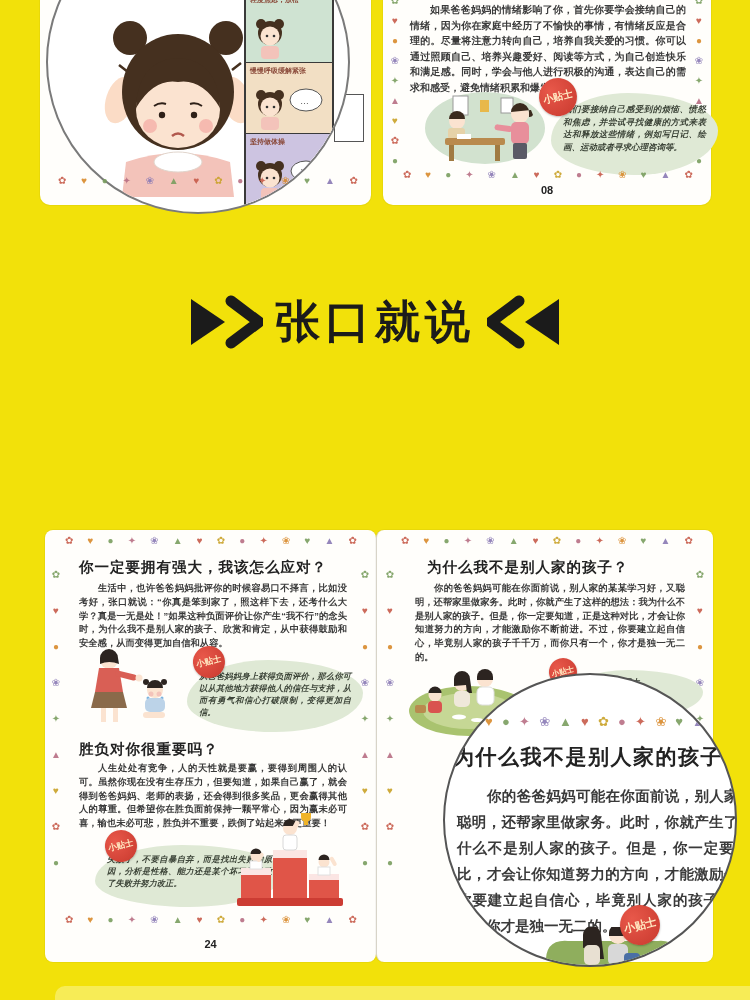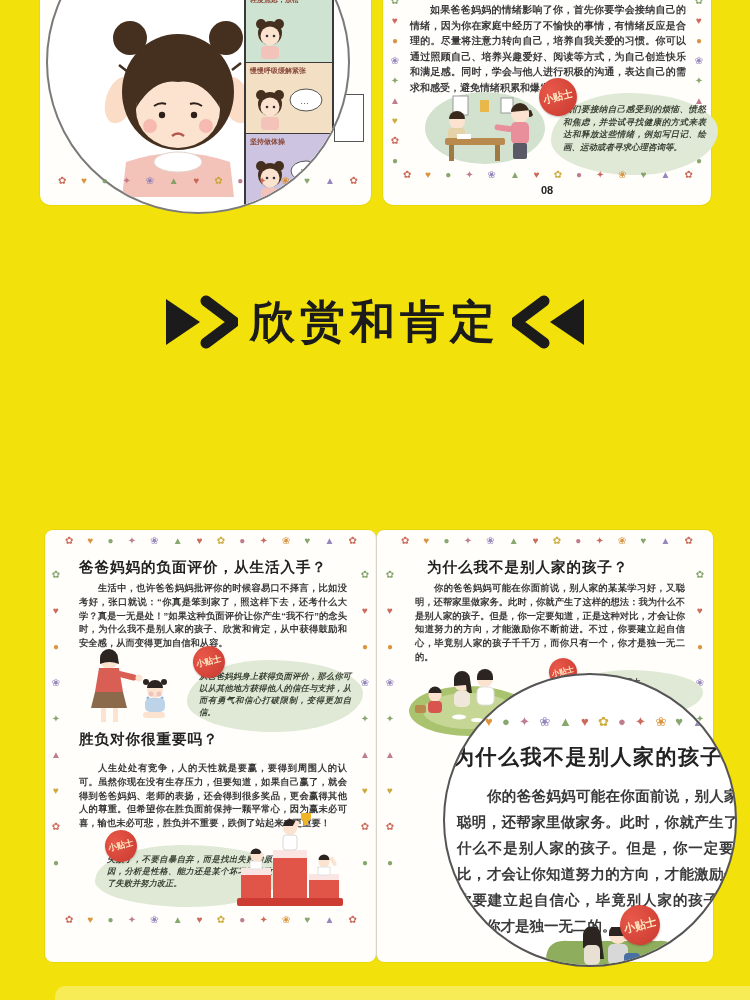--- a/index.html
+++ b/index.html
@@ -41,21 +41,21 @@
   .arrow.flip{transform:scaleX(-1);}
   .subtitle{position:absolute;left:55px;top:380px;width:645px;font-size:31px;font-weight:800;line-height:47px;color:#141414;text-indent:60px;letter-spacing:.5px;}
   
   .page-bl{left:45px;top:530px;width:331px;height:432px;border-radius:8px;}
   .page-br{left:376px;top:530px;width:336px;height:432px;border-radius:8px;border-left:1px solid #d8d4c8;}
   .row-top-bl{left:20px;top:6px;width:292px;} .row-bot-bl{left:20px;top:385px;width:292px;}
   .row-top-br{left:24px;top:6px;width:292px;}
   .col-bl-l{left:6px;top:40px;} .col-bl-r{right:6px;top:40px;}
   .col-br-l{left:8px;top:40px;} .col-br-r{right:8px;top:40px;}
   .ptitle{position:absolute;font-size:14.5px;font-weight:800;color:#222;letter-spacing:1px;white-space:nowrap;}
-  .title1-bl{left:34px;top:28px;} .title2-bl{left:34px;top:200px;} .title-br{left:50px;top:28px;}
+  .title1-bl{left:34px;top:28px;} .title2-bl{left:34px;top:210px;} .title-br{left:50px;top:28px;}
   .para1-bl{left:34px;top:52px;width:268px;font-size:9.3px;line-height:13.8px;text-indent:19px;}
   .para2-bl{left:34px;top:232px;width:268px;font-size:9.3px;line-height:13.8px;text-indent:19px;}
   .momchild-svg{position:absolute;left:38px;top:118px;width:95px;height:78px;}
   .badge-bl1{left:148px;top:116px;width:32px;height:32px;font-size:8.5px;}
   .tip-bl1{left:142px;top:130px;width:152px;height:52px;padding:10px 12px;font-size:8.3px;line-height:12px;}
   .badge-bl2{left:60px;top:300px;width:32px;height:32px;font-size:8.5px;}
   .tip-bl2{left:50px;top:315px;width:165px;height:46px;padding:8px 12px;font-size:8.3px;line-height:12px;}
   .podium-svg{position:absolute;left:190px;top:282px;width:110px;height:95px;}
   .para-br{left:38px;top:52px;width:270px;font-size:9.3px;line-height:13.8px;text-indent:19px;}
   .picnic-svg{position:absolute;left:30px;top:135px;width:125px;height:72px;}
@@ -219,21 +219,21 @@
         <span style="color: rgb(199, 91, 74);">✿</span>
       </div>
     <div class="pagenum pagenum-tr">08</div>
   </div>
 
   <div class="headline">
     <svg class="arrow" viewBox="0 0 74 54">
       <polygon points="2,4 2,50 36,27" fill="#1b1b1b"></polygon>
       <path d="M42,6 L70,27 L42,48" fill="none" stroke="#1b1b1b" stroke-width="11" stroke-linecap="round" stroke-linejoin="round"></path>
     </svg>
-    <h1>欣赏和肯定</h1>
+    <h1>张口就说</h1>
     <svg class="arrow flip" viewBox="0 0 74 54">
       <polygon points="2,4 2,50 36,27" fill="#1b1b1b"></polygon>
       <path d="M42,6 L70,27 L42,48" fill="none" stroke="#1b1b1b" stroke-width="11" stroke-linecap="round" stroke-linejoin="round"></path>
     </svg>
   </div>
 
   <div class="page page-bl">
     <div class="icon-row row-top-bl">
         <span style="color: rgb(199, 91, 74);">✿</span>
         <span style="color: rgb(217, 138, 43);">♥</span>
@@ -265,21 +265,21 @@
         <span style="color: rgb(122, 158, 95);">✿</span>
         <span style="color: rgb(199, 91, 74);">♥</span>
         <span style="color: rgb(217, 138, 43);">●</span>
         <span style="color: rgb(138, 122, 181);">❀</span>
         <span style="color: rgb(122, 158, 95);">✦</span>
         <span style="color: rgb(184, 111, 132);">▲</span>
         <span style="color: rgb(201, 162, 39);">♥</span>
         <span style="color: rgb(199, 91, 74);">✿</span>
         <span style="color: rgb(122, 158, 95);">●</span>
       </div>
-    <div class="ptitle title1-bl">爸爸妈妈的负面评价，从生活入手？</div>
+    <div class="ptitle title1-bl">你一定要拥有强大，我该怎么应对？</div>
     <div class="para para1-bl">生活中，也许爸爸妈妈批评你的时候容易口不择言，比如没考好，张口就说：“你真是笨到家了，照这样下去，还考什么大学？真是一无是处！”如果这种负面评价让你产生“我不行”的念头时，为什么我不是别人家的孩子、欣赏和肯定，从中获得鼓励和安全感，从而变得更加自信和从容。</div>
     <svg class="momchild-svg" viewBox="0 0 95 78">
       <circle cx="26" cy="12" r="9" fill="#fbe3d0"></circle>
       <path d="M17,10 a9,9 0 0 1 18,0 l1,6 q-10,-4 -19,0 z" fill="#2c2420"></path>
       <path d="M16,20 L36,20 L40,44 L12,44 Z" fill="#d95f55"></path>
       <rect x="33" y="22" width="22" height="6" rx="3" fill="#d95f55" transform="rotate(14 33 22)"></rect>
       <circle cx="56" cy="30" r="3.5" fill="#fbe3d0"></circle>
       <path d="M12,44 L40,44 L44,60 L8,60 Z" fill="#8a6a4a"></path>
       <rect x="18" y="60" width="5" height="14" fill="#fbe3d0"></rect>
         <rect x="30" y="60" width="5" height="14" fill="#fbe3d0"></rect>
@@ -332,20 +332,21 @@
         <span style="color: rgb(122, 158, 95);">▲</span>
         <span style="color: rgb(199, 91, 74);">♥</span>
         <span style="color: rgb(201, 162, 39);">✿</span>
         <span style="color: rgb(184, 111, 132);">●</span>
         <span style="color: rgb(199, 91, 74);">✦</span>
         <span style="color: rgb(217, 138, 43);">❀</span>
         <span style="color: rgb(122, 158, 95);">♥</span>
         <span style="color: rgb(138, 122, 181);">▲</span>
         <span style="color: rgb(199, 91, 74);">✿</span>
       </div>
+    <div class="pagenum pagenum-bl">24</div>
   </div>
 
   <div class="page page-br">
     <div class="icon-row row-top-br">
         <span style="color: rgb(199, 91, 74);">✿</span>
         <span style="color: rgb(217, 138, 43);">♥</span>
         <span style="color: rgb(122, 158, 95);">●</span>
         <span style="color: rgb(184, 111, 132);">✦</span>
         <span style="color: rgb(138, 122, 181);">❀</span>
         <span style="color: rgb(122, 158, 95);">▲</span>

